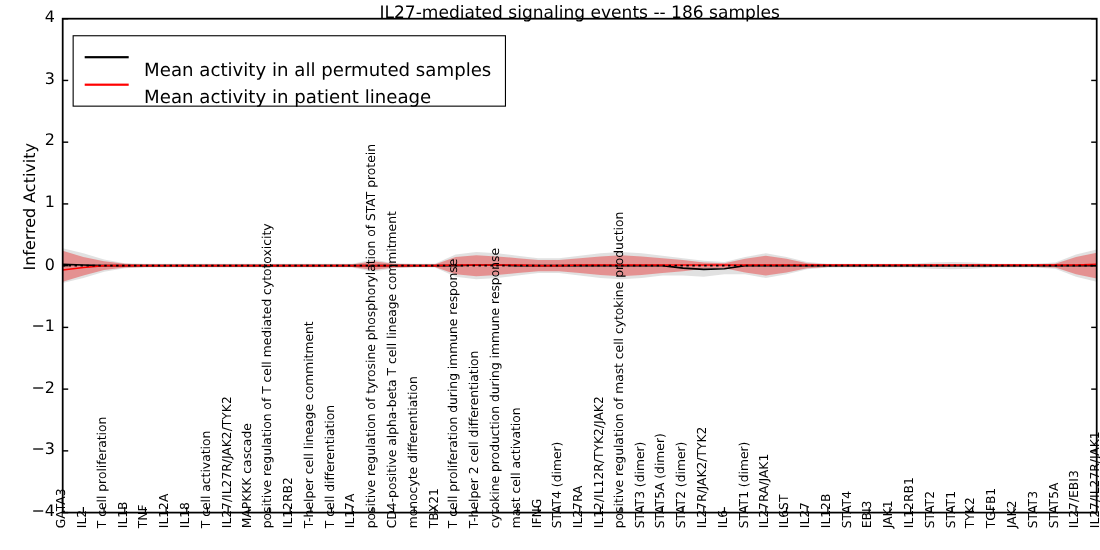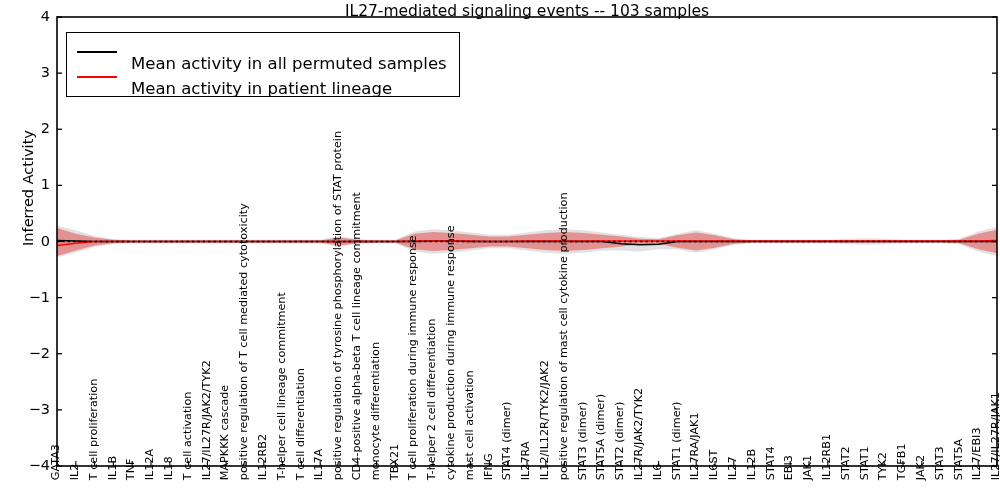--- a/index.html
+++ b/index.html
@@ -114,21 +114,21 @@
   #plot-svg {
     position: absolute;
     left: 0; top: 0;
   }
 </style>
 </head>
 <body>
 
 <div id="figure">
 
-  <div id="chart-title">IL27-mediated signaling events -- 103 samples</div>
+  <div id="chart-title">IL27-mediated signaling events -- 186 samples</div>
 
   <div id="ylabel">Inferred Activity</div>
 
 
   <div id="ytick-container">
       <div class="ytick-label" style="top: 9px;">4</div>
       <div class="ytick-label" style="top: 65.125px;">3</div>
       <div class="ytick-label" style="top: 121.25px;">2</div>
       <div class="ytick-label" style="top: 177.375px;">1</div>
       <div class="ytick-label" style="top: 233.5px;">0</div>

